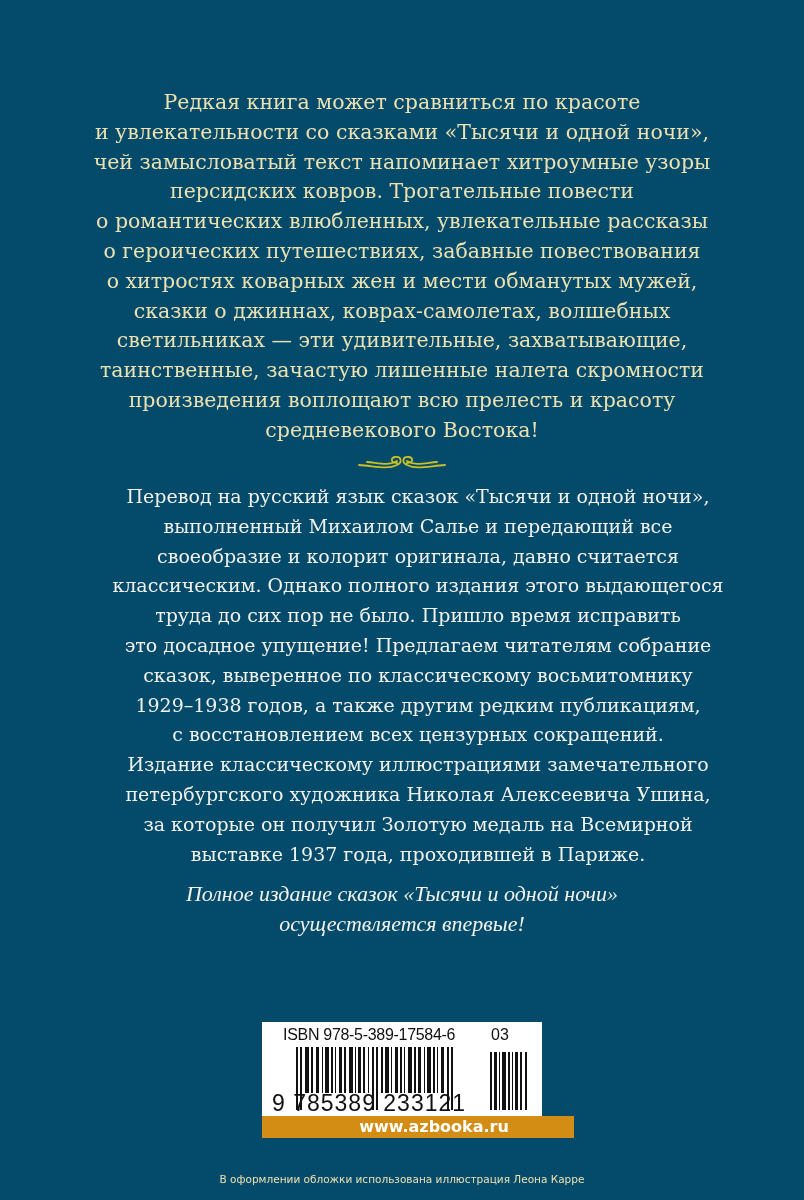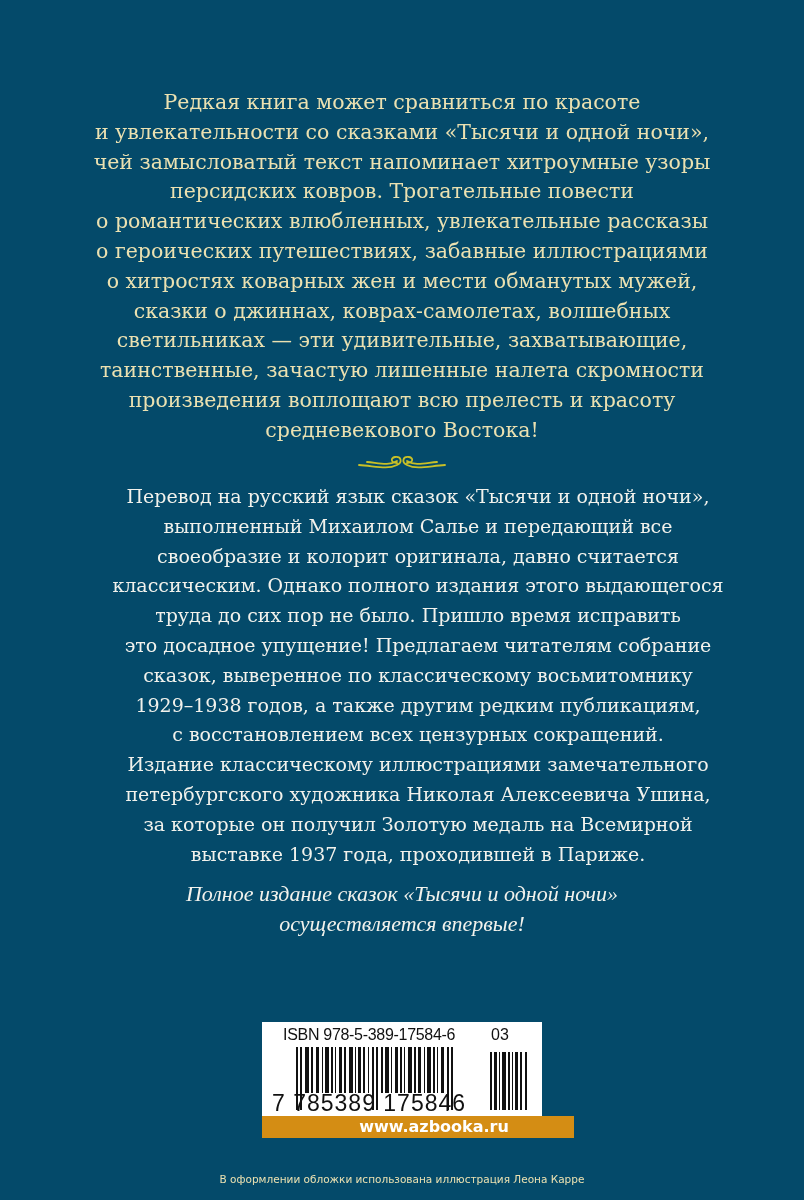--- a/index.html
+++ b/index.html
@@ -21,21 +21,21 @@
 </style>
 </head>
 <body>
 
 <div class="para p1">
   <span class="line">Редкая книга может сравниться по красоте</span>
   <span class="line">и увлекательности со сказками «Тысячи и одной ночи»,</span>
   <span class="line">чей замысловатый текст напоминает хитроумные узоры</span>
   <span class="line">персидских ковров. Трогательные повести</span>
   <span class="line">о романтических влюбленных, увлекательные рассказы</span>
-  <span class="line">о героических путешествиях, забавные иллюстрациями</span>
+  <span class="line">о героических путешествиях, забавные повествования</span>
   <span class="line">о хитростях коварных жен и мести обманутых мужей,</span>
   <span class="line">сказки о джиннах, коврах-самолетах, волшебных</span>
   <span class="line">светильниках — эти удивительные, захватывающие,</span>
   <span class="line">таинственные, зачастую лишенные налета скромности</span>
   <span class="line">произведения воплощают всю прелесть и красоту</span>
   <span class="line">средневекового Востока!</span>
 </div>
 
 <svg class="ornament" viewBox="0 0 90 22">
   <g fill="none" stroke="#c9c027" stroke-width="1.8" stroke-linecap="round">
@@ -114,17 +114,17 @@
         <rect x="4" y="0" width="3" height="58"></rect>
       <rect x="9" y="0" width="1" height="58"></rect>
         <rect x="12" y="0" width="4" height="58"></rect>
       <rect x="18" y="0" width="2" height="58"></rect>
         <rect x="22" y="0" width="1" height="58"></rect>
       <rect x="25" y="0" width="3" height="58"></rect>
         <rect x="30" y="0" width="2" height="58"></rect>
       <rect x="35" y="0" width="2" height="58"></rect>
     </g>
   </svg>
-  <div class="digits">7 785389 175846</div>
+  <div class="digits">9 785389 233121</div>
   <div class="site">www.azbooka.ru</div>
 </div>
 
 <div class="credit">В оформлении обложки использована иллюстрация Леона Карре</div>
 
 </body></html>

